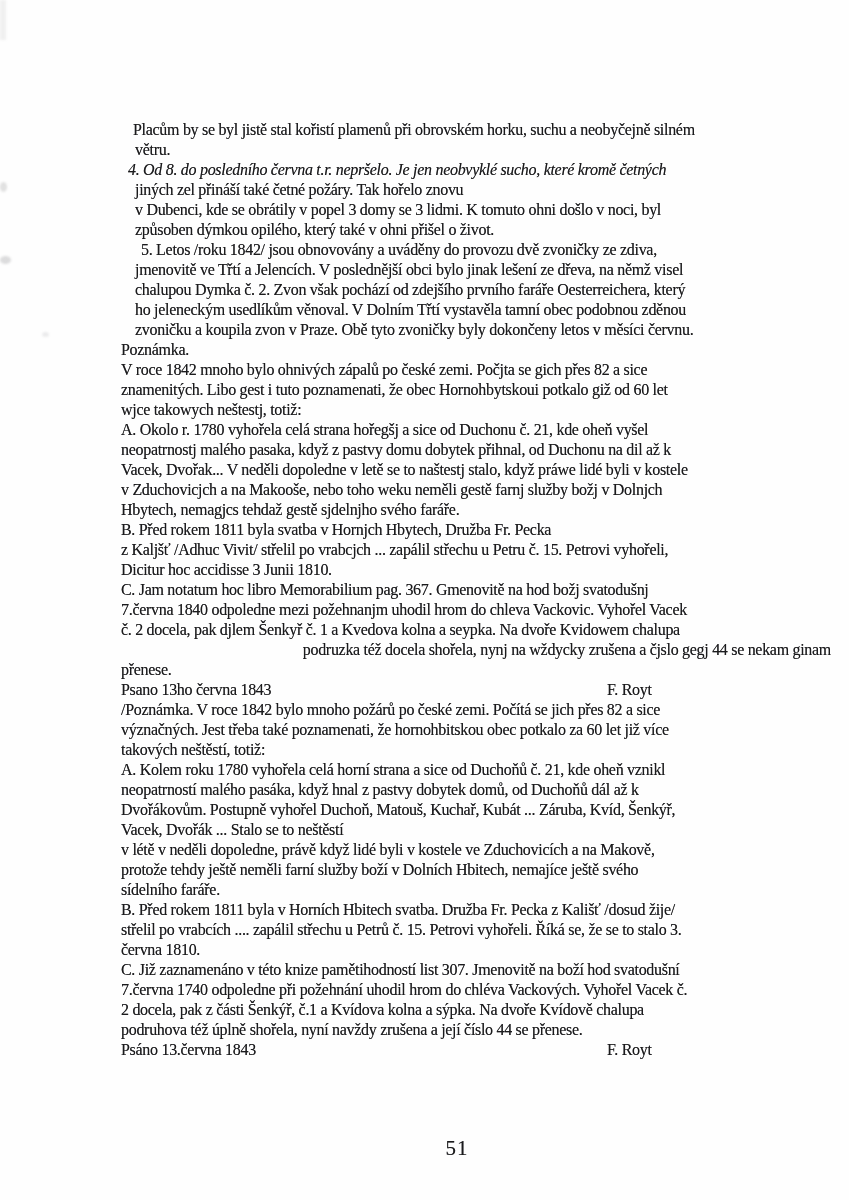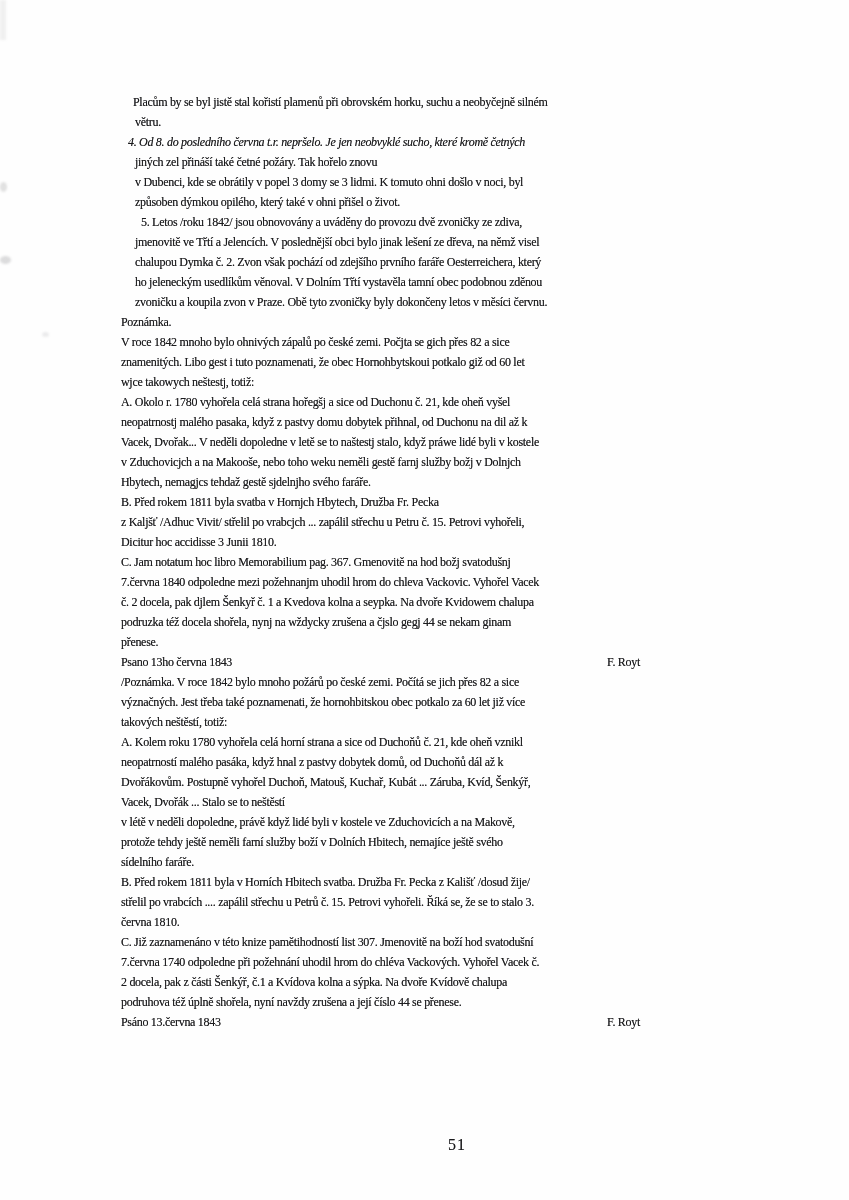--- a/index.html
+++ b/index.html
@@ -12,44 +12,44 @@
     width: 849px;
     height: 1200px;
     background: #fefefe;
     overflow: hidden;
     font-family: "Liberation Serif", "DejaVu Serif", serif;
     color: #1b1b1d;
   }
   .text-block {
     position: absolute;
     left: 121px;
-    top: 92px;
+    top: 120px;
     width: 710px;
-    font-size: 12px;
+    font-size: 16px;
     letter-spacing: -0.3px;
     text-shadow: 0 0 0.5px rgba(35,35,38,0.65);
   }
   .line {
     height: 20px;
     line-height: 20px;
     white-space: nowrap;
     position: relative;
   }
   .sig-right {
     position: absolute;
     left: 486px;
     top: 0;
   }
   .page-number {
     position: absolute;
     left: 392px;
     top: 1136px;
     width: 130px;
     text-align: center;
-    font-size: 16px;
+    font-size: 21px;
     letter-spacing: 1px;
     text-shadow: 0 0 0.5px rgba(35,35,38,0.6);
   }
   .artifact {
     position: absolute;
     border-radius: 50%;
     background: rgba(110,110,112,0.20);
     filter: blur(1.2px);
   }
   .artifact.a1 { left: 0px;  top: 182px; width: 7px;  height: 10px; }
@@ -86,21 +86,21 @@
       <div class="line" style="margin-left: 0px;"><span>neopatrnostj malého pasaka, když z pastvy domu dobytek přihnal, od Duchonu na dil až k</span></div>
       <div class="line" style="margin-left: 0px;"><span>Vacek, Dvořak... V neděli dopoledne v letě se to naštestj stalo, když práwe lidé byli v kostele</span></div>
       <div class="line" style="margin-left: 0px;"><span>v Zduchovicjch a na Makooše, nebo toho weku neměli gestě farnj služby božj v Dolnjch</span></div>
       <div class="line" style="margin-left: 0px;"><span>Hbytech, nemagjcs tehdaž gestě sjdelnjho svého faráře.</span></div>
       <div class="line" style="margin-left: 0px;"><span>B. Před rokem 1811 byla svatba v Hornjch Hbytech, Družba Fr. Pecka</span></div>
       <div class="line" style="margin-left: 0px;"><span>z Kaljšť /Adhuc Vivit/ střelil po vrabcjch ... zapálil střechu u Petru č. 15. Petrovi vyhořeli,</span></div>
       <div class="line" style="margin-left: 0px;"><span>Dicitur hoc accidisse 3 Junii 1810.</span></div>
       <div class="line" style="margin-left: 0px;"><span>C. Jam notatum hoc libro Memorabilium pag. 367. Gmenovitě na hod božj svatodušnj</span></div>
       <div class="line" style="margin-left: 0px;"><span>7.června 1840 odpoledne mezi požehnanjm uhodil hrom do chleva Vackovic. Vyhořel Vacek</span></div>
       <div class="line" style="margin-left: 0px;"><span>č. 2 docela, pak djlem Šenkyř č. 1 a Kvedova kolna a seypka. Na dvoře Kvidowem chalupa</span></div>
-      <div class="line" style="margin-left: 0px;"><span>podruzka též docela shořela, nynj na wždycky zrušena a čjslo gegj 44 se nekam ginam</span></div>
+      <div class="line" style="margin-left: 0px; text-align: right;"><span>podruzka též docela shořela, nynj na wždycky zrušena a čjslo gegj 44 se nekam ginam</span></div>
       <div class="line" style="margin-left: 0px;"><span>přenese.</span></div>
       <div class="line" style="margin-left: 0px;"><span>Psano 13ho června 1843</span><span class="sig-right">F. Royt</span></div>
       <div class="line" style="margin-left: 0px;"><span>/Poznámka. V roce 1842 bylo mnoho požárů po české zemi. Počítá se jich přes 82 a sice</span></div>
       <div class="line" style="margin-left: 0px;"><span>význačných. Jest třeba také poznamenati, že hornohbitskou obec potkalo za 60 let již více</span></div>
       <div class="line" style="margin-left: 0px;"><span>takových neštěstí, totiž:</span></div>
       <div class="line" style="margin-left: 0px;"><span>A. Kolem roku 1780 vyhořela celá horní strana a sice od Duchoňů č. 21, kde oheň vznikl</span></div>
       <div class="line" style="margin-left: 0px;"><span>neopatrností malého pasáka, když hnal z pastvy dobytek domů, od Duchoňů dál až k</span></div>
       <div class="line" style="margin-left: 0px;"><span>Dvořákovům. Postupně vyhořel Duchoň, Matouš, Kuchař, Kubát ... Záruba, Kvíd, Šenkýř,</span></div>
       <div class="line" style="margin-left: 0px;"><span>Vacek, Dvořák ... Stalo se to neštěstí</span></div>
       <div class="line" style="margin-left: 0px;"><span>v létě v neděli dopoledne, právě když lidé byli v kostele ve Zduchovicích a na Makově,</span></div>

